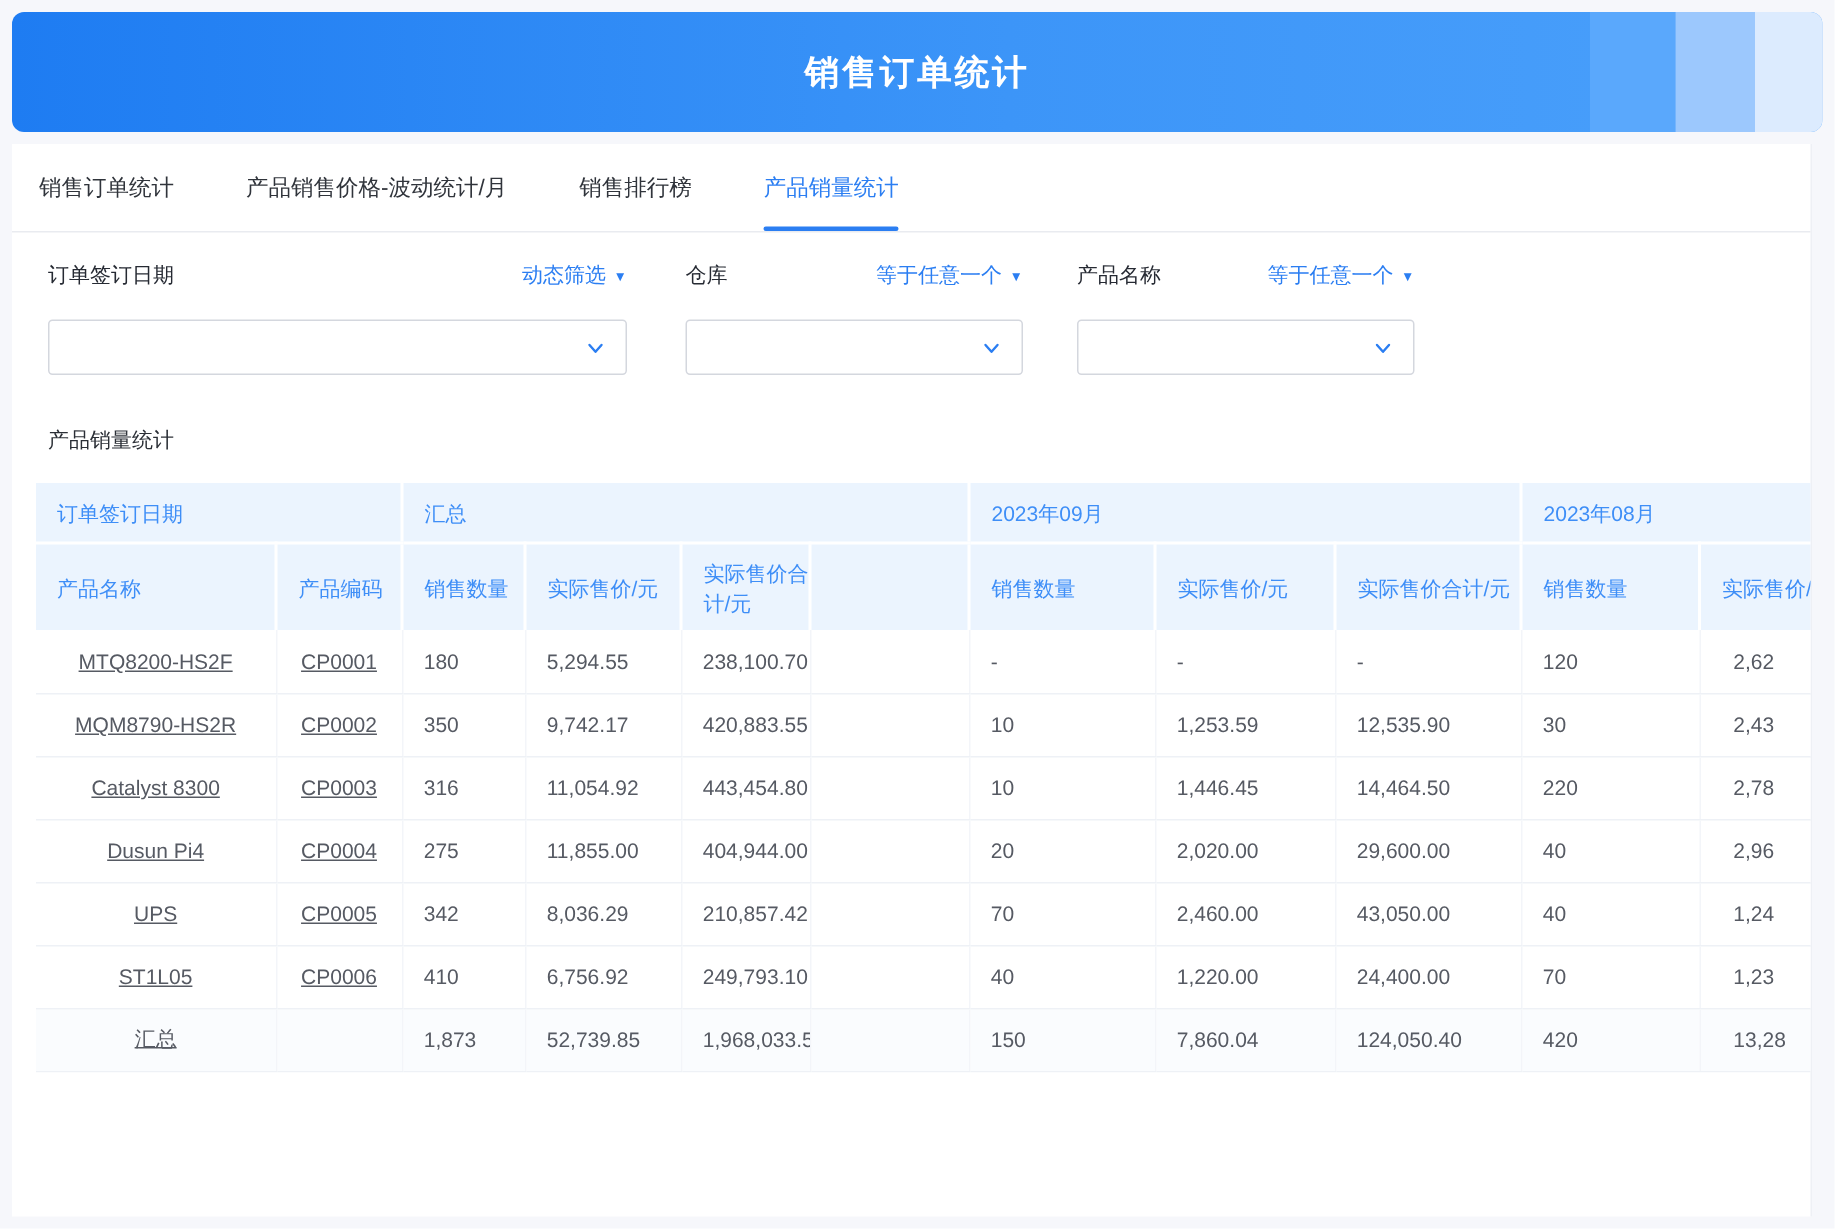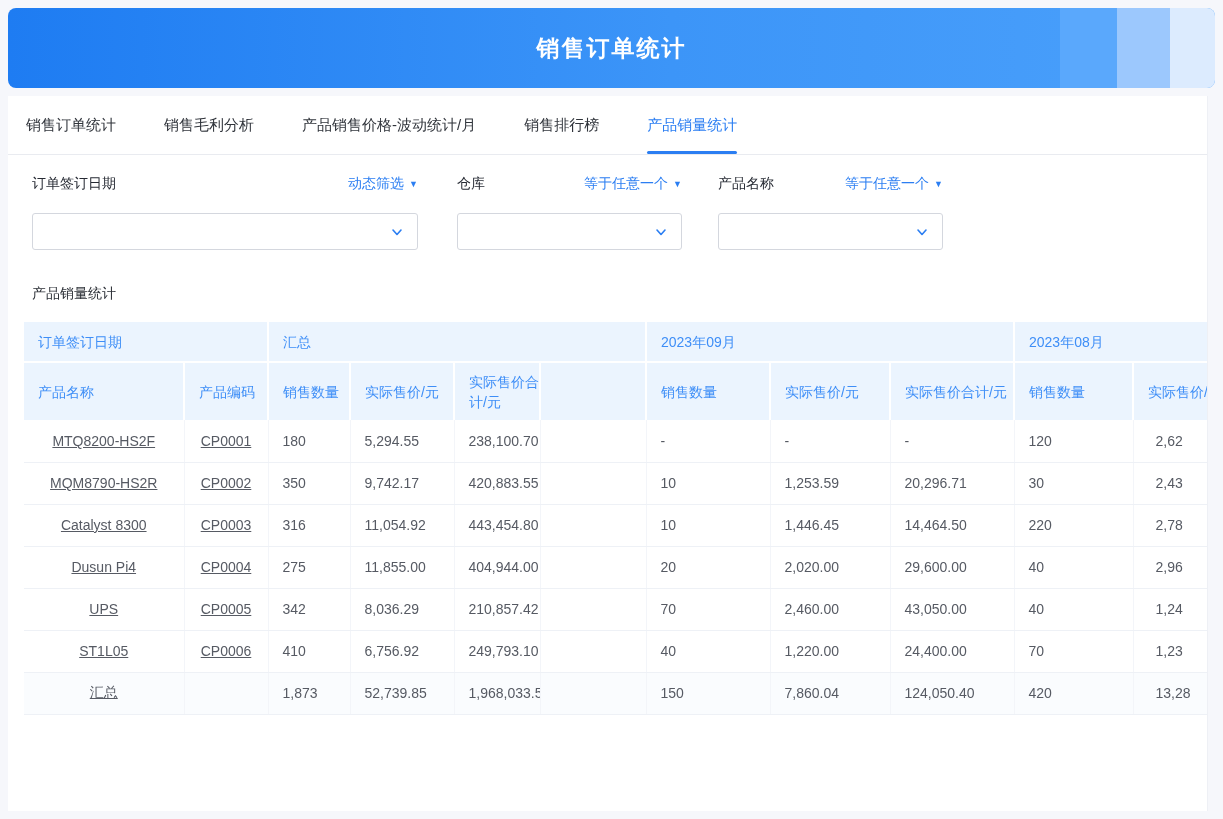--- a/index.html
+++ b/index.html
@@ -103,21 +103,20 @@
   <div class="banner-step1"></div>
   <div class="banner-step2"></div>
   <div class="banner-step3"></div>
   <div class="banner-title">销售订单统计</div>
 </div>
 
 <div class="card">
 
   <div class="tabbar">
     <div class="tab">销售订单统计</div>
-    <div class="tab">销售毛利分析</div>
     <div class="tab">产品销售价格-波动统计/月</div>
     <div class="tab">销售排行榜</div>
     <div class="tab active">产品销量统计</div>
   </div>
 
   <div class="filter filter-1">
     <div class="filter-head">
       <span class="filter-label">订单签订日期</span>
       <span class="filter-op">
         <span>动态筛选</span>
@@ -215,21 +214,21 @@
         </tr>
         <tr>
           <td class="al">MQM8790-HS2R</td>
           <td class="al">CP0002</td>
           <td class="ar c3">350</td>
           <td class="ar">9,742.17</td>
           <td class="ar c5">420,883.55</td>
           <td></td>
           <td class="ar c6">10</td>
           <td class="ar c7">1,253.59</td>
-          <td class="ar c8">20,296.71</td>
+          <td class="ar c8">12,535.90</td>
           <td class="ar c9">30</td>
           <td class="c10">2,43</td>
         </tr>
         <tr>
           <td class="al">Catalyst 8300</td>
           <td class="al">CP0003</td>
           <td class="ar c3">316</td>
           <td class="ar">11,054.92</td>
           <td class="ar c5">443,454.80</td>
           <td></td>

